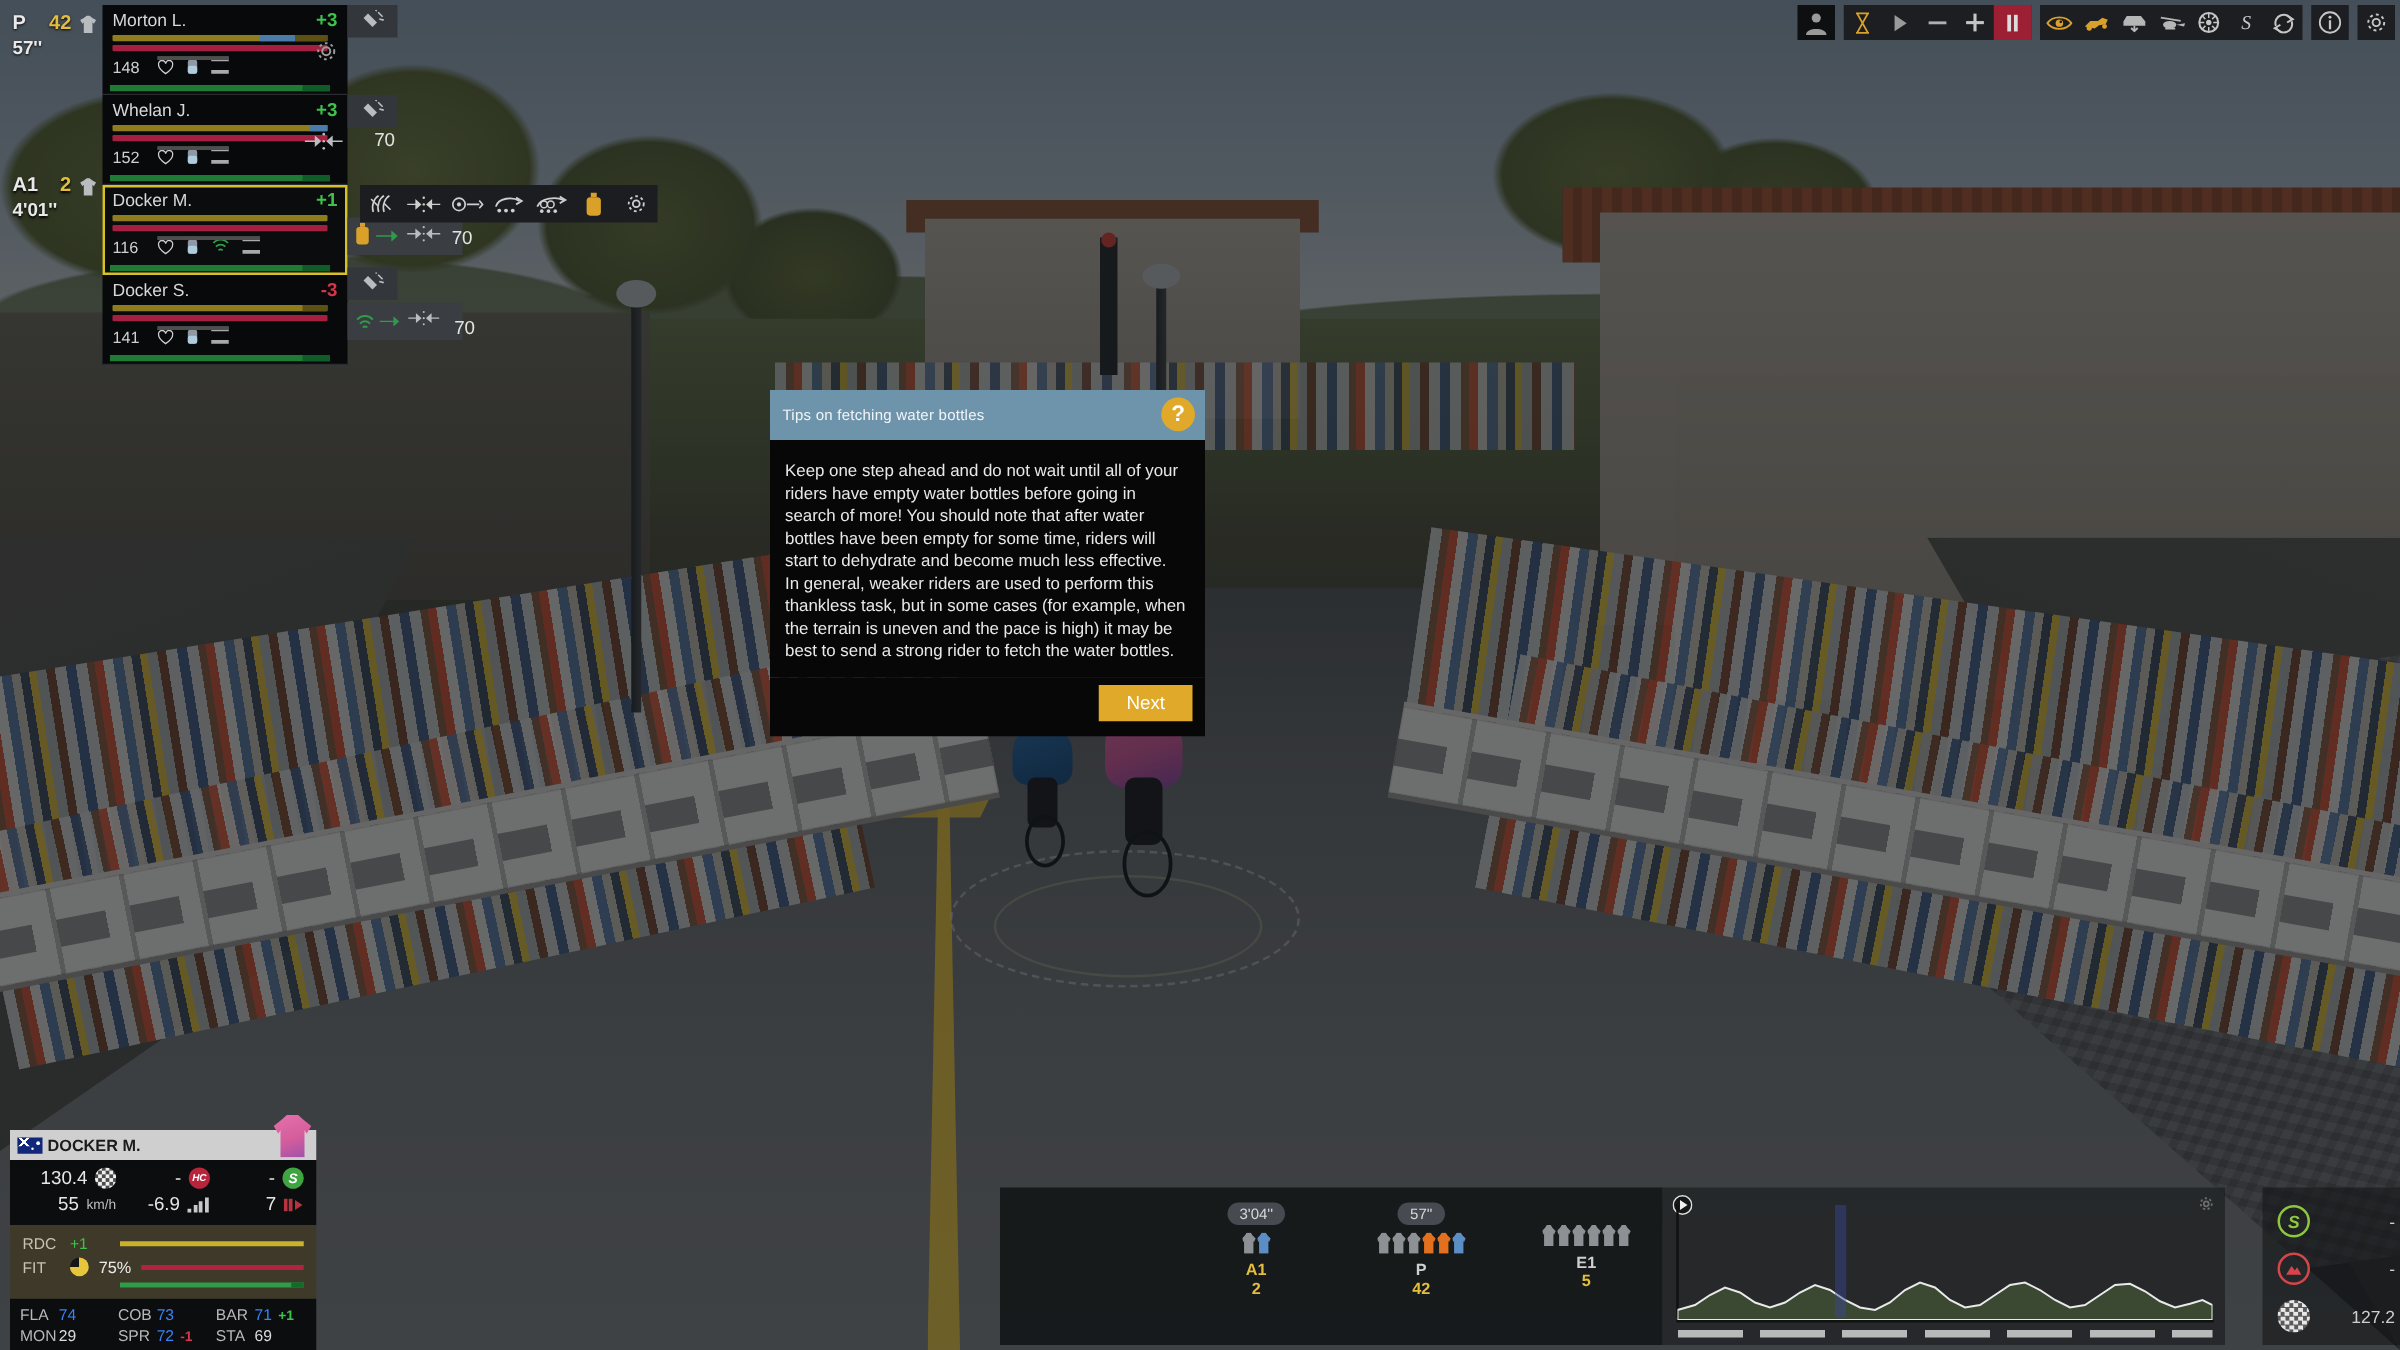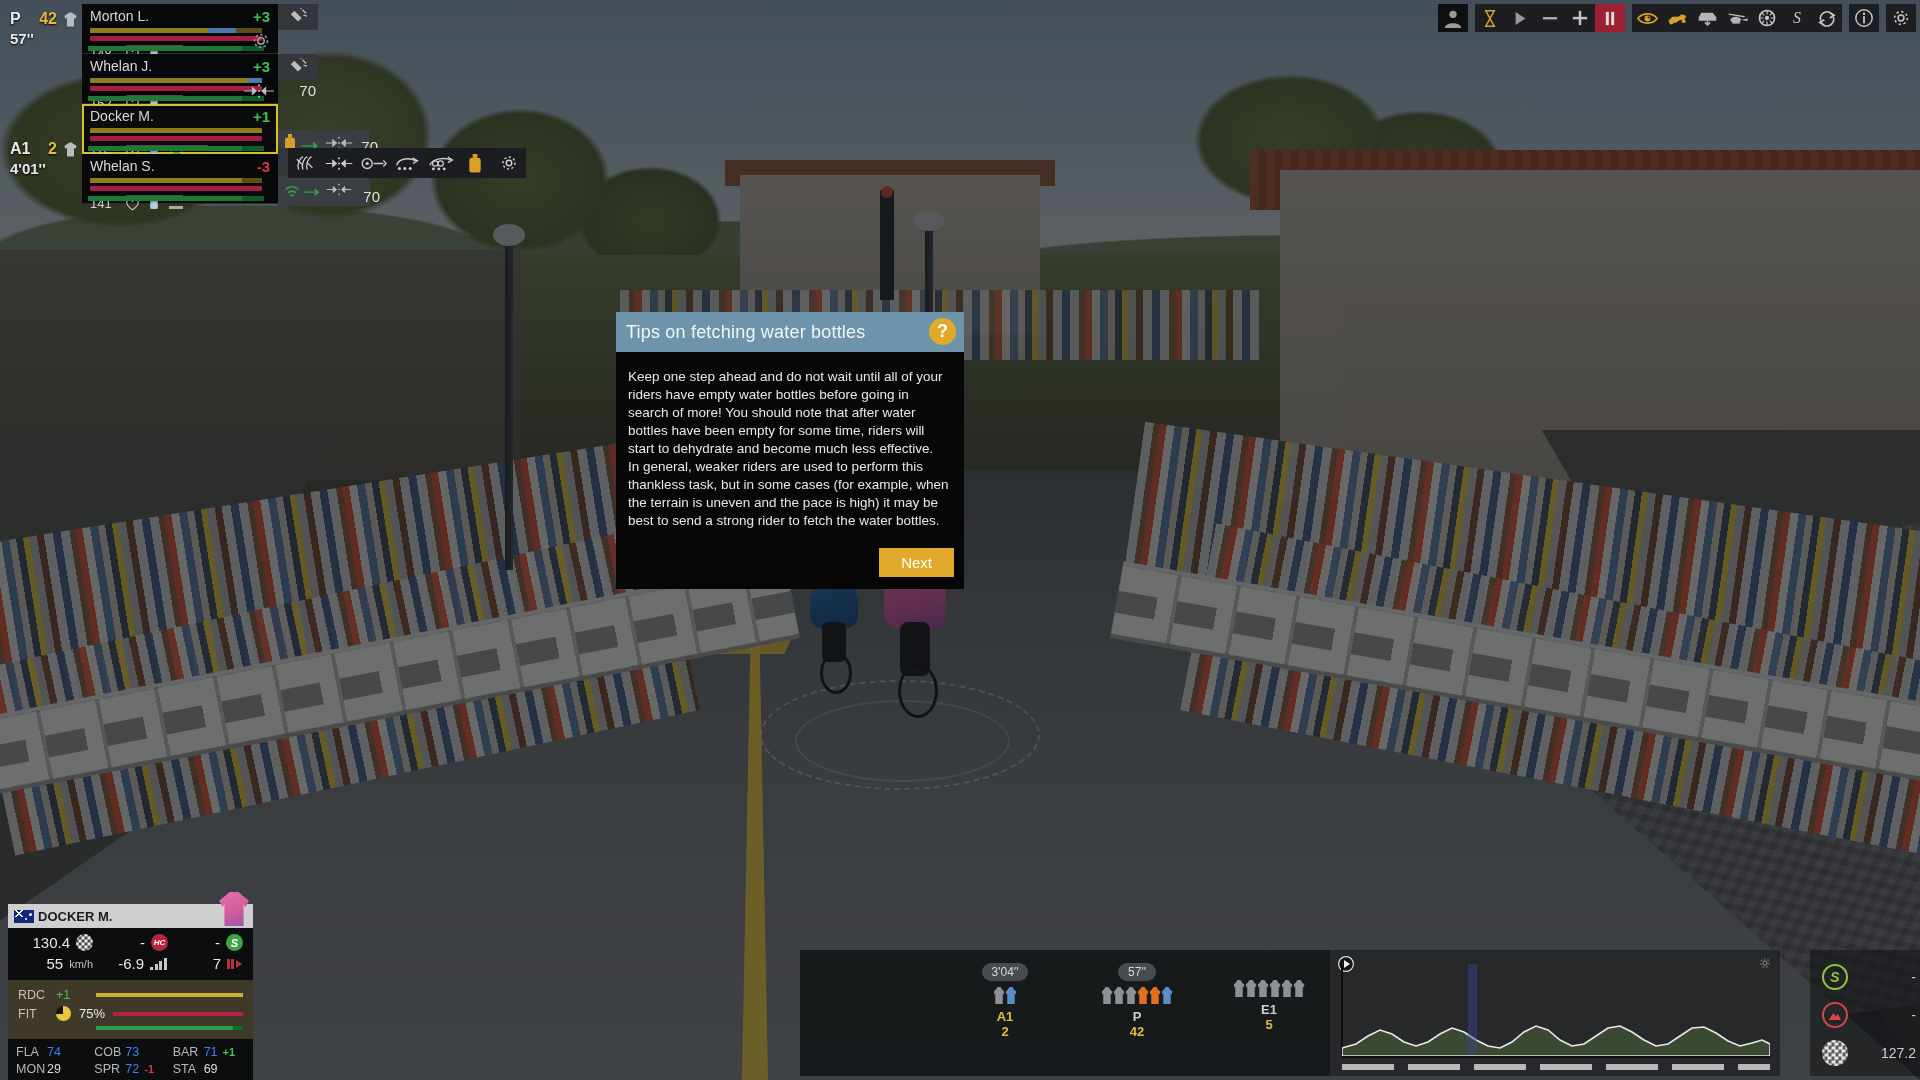--- a/index.html
+++ b/index.html
@@ -162,21 +162,21 @@
   
   .group-tags { position:absolute; left:0; top:4px; width:86px; }
   .group-tag { padding:6px 8px 8px 10px; color:#e9e9e9; font-size:16px; font-weight:bold; text-shadow:0 1px 2px #000; }
   .gt-row { display:flex; align-items:center; gap:6px; }
   .gt-name { font-size:16px; }
   .gt-count { margin-left:auto; color:#e3bd3c; font-size:16px; font-weight:bold; }
   .gt-gap { font-size:15px; margin-top:2px; }
   .jersey-ico { width:15px; height:15px; display:inline-block; }
 
   .rider-list { position:absolute; left:82px; top:4px; width:196px; }
-  .rider-row { position:relative; height:50px; background:#07090b; border-bottom:1px solid #2a2d30; }
+  .rider-row { position:relative; height:72px; background:#07090b; border-bottom:1px solid #2a2d30; }
   .rider-row.sel { outline:2px solid #d6c228; outline-offset:-2px; background:#0a0c0e; }
   .rr-name { position:absolute; left:8px; top:4px; font-size:14px; color:#d8d8d8; }
   .rr-delta { position:absolute; right:8px; top:4px; font-size:15px; font-weight:bold; }
   .rr-delta.pos { color:#3fc24b; }
   .rr-delta.neg { color:#d6354b; }
   .bar { position:absolute; left:8px; height:5px; border-radius:1px; }
   .rr-bar1 { top:24px; width:172px; background:#8f7c1c; }
   .rr-bar1 .seg { position:absolute; top:0; height:5px; }
   .rr-bar2 { top:32px; width:172px; background:#a52040; }
   .rr-bar3 { position:absolute; left:6px; bottom:2px; height:5px; width:176px; background:#1f7a36; }
@@ -214,21 +214,21 @@
   .tt-btn { width:30px; height:28px; display:flex; align-items:center; justify-content:center; }
   .tt-btn.pause { background:#9c1f33; }
   .tt-avatar { width:30px; height:28px; background:#0d0f11; display:flex; align-items:center; justify-content:center; }
 
   
   .modal { position:absolute; left:616px; top:312px; width:348px; }
   .modal-head {
     background:#6d94ab; height:40px; display:flex; align-items:center;
     padding:0 10px 0 10px; position:relative;
   }
-  .modal-title { color:#f2f5f7; font-size:18px; letter-spacing:.2px; }
+  .modal-title { color:#f2f5f7; font-size:12px; letter-spacing:.2px; }
   .help-badge {
     position:absolute; right:8px; top:6px; width:27px; height:27px; border-radius:50%;
     background:#e0a92a; color:#fff; font-size:18px; font-weight:bold;
     display:flex; align-items:center; justify-content:center;
   }
   .modal-body { background:#070708; padding:16px 12px 12px 12px; }
   .modal-p { color:#e8e8e8; font-size:13.5px; line-height:18px; margin-bottom:0; }
   .modal-p + .modal-p { margin-top:0; }
   .modal-foot { background:#070708; padding:6px 10px 12px 10px; display:flex; justify-content:flex-end; }
   .next-btn {
@@ -558,21 +558,21 @@
             <circle cx="17" cy="3" r="1" fill="#b9bdc0"></circle>
               <circle cx="17" cy="9" r="1" fill="#b9bdc0"></circle>
               <circle cx="17" cy="15" r="1" fill="#b9bdc0"></circle>
           </svg>
         </span>
       </div>
       <div class="rr-num" style="right:-100px; top:34px;">70</div>
     </div>
 
     <div class="rider-row">
-      <div class="rr-name">Whelan S.</div>
+      <div class="rr-name">Docker S.</div>
       <div class="rr-delta neg">-3</div>
       <div class="bar rr-bar1">
         <span class="seg" style="left:152px;width:20px;background:#5d5014;"></span>
       </div>
       <div class="bar rr-bar2"></div>
       <div class="rr-hr">141</div>
       <div class="rr-icons">
         <span class="heart">
           <svg viewBox="0 0 16 14" width="13" height="12">
               <path d="M8 13 C2 9 1 5.5 1 4 A3 3 0 0 1 8 3.2 A3 3 0 0 1 15 4 C15 5.5 14 9 8 13Z" fill="none" stroke="#cfcfcf" stroke-width="1.3"></path>

